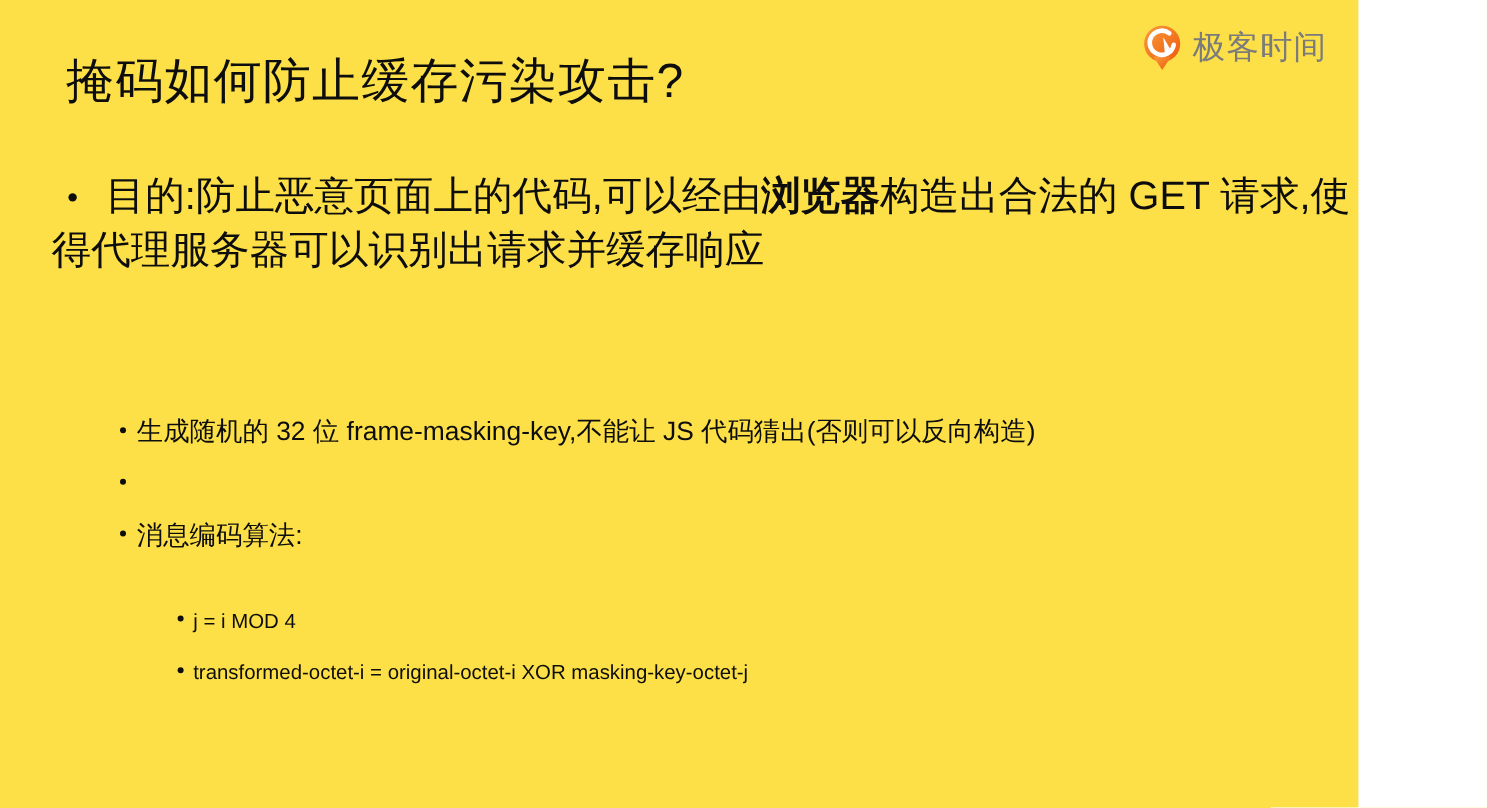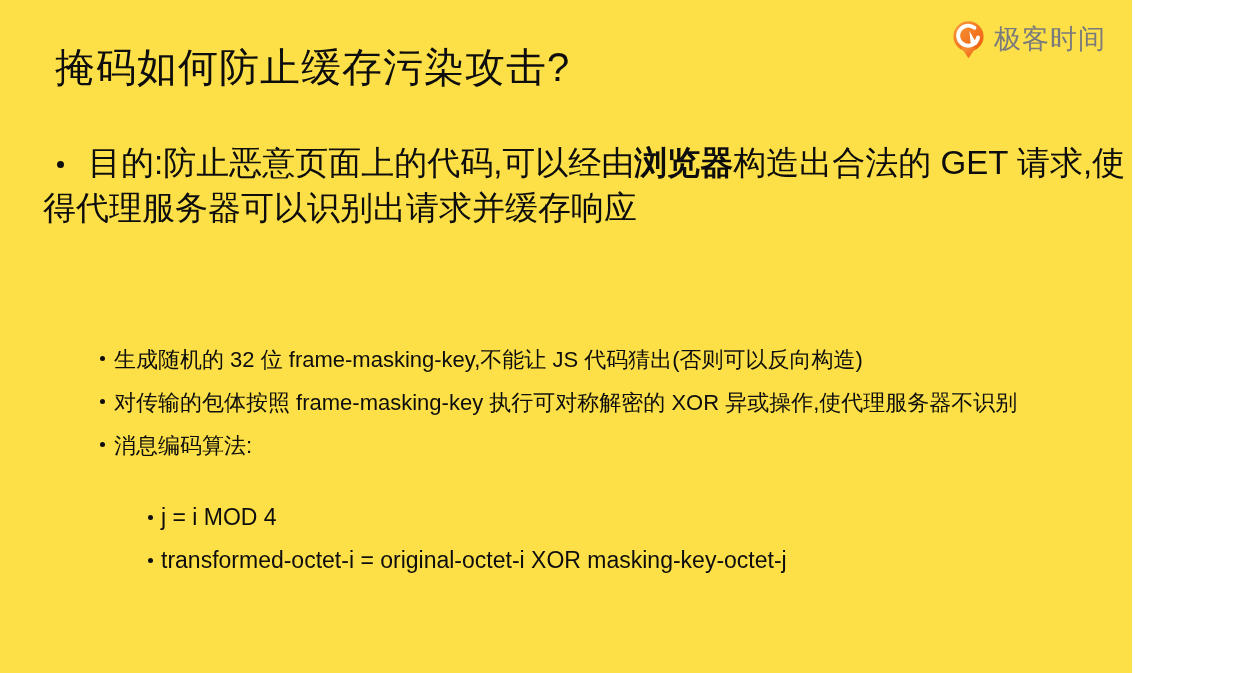--- a/index.html
+++ b/index.html
@@ -79,21 +79,21 @@
     width: 5px; height: 5px; border-radius: 50%;
     background: #0d0d0d; vertical-align: 6px;
   }
 
   
   .l3 {
     position: absolute;
     left: 148px; top: 496px;
     width: 960px;
     list-style: none;
-    font-size: 23px;
+    font-size: 17px;
     line-height: 43px;
     color: #0d0d0d;
   }
   .dot3 { display: inline-block; width: 13px; }
   .dot3::before {
     content: ""; display: inline-block;
     width: 5px; height: 5px; border-radius: 50%;
     background: #0d0d0d; vertical-align: 5px;
   }
 </style>
@@ -120,21 +120,21 @@
 
   <h1 class="title">掩码如何防止缓存污染攻击?</h1>
 
   <p class="b1 purpose">
     <span class="dot1"></span><span>目的:防止恶意页面上的代码,可以经由</span><span class="bold-seg">浏览器</span><span>构造出合法的 GET 请求,使得代理服务器可以识别出请求并缓存响应</span>
   </p>
 
 
   <ul class="l2">
     <li><span class="dot2"></span><span>生成随机的 32 位 frame-masking-key,不能让 JS 代码猜出(否则可以反向构造)</span></li>
-    <li><span class="dot2"></span><span>对传输的包体按照 frame-masking-key 执行可对称解密的 XOR 异或操作,使代理服务器不识别</span></li>
+    <li><span class="dot2"></span></li>
     <li><span class="dot2"></span><span>消息编码算法:</span></li>
   </ul>
 
   <ul class="l3">
     <li><span class="dot3"></span><span>j = i MOD 4</span></li>
     <li><span class="dot3"></span><span>transformed-octet-i = original-octet-i XOR masking-key-octet-j</span></li>
   </ul>
 
 </div>
 

